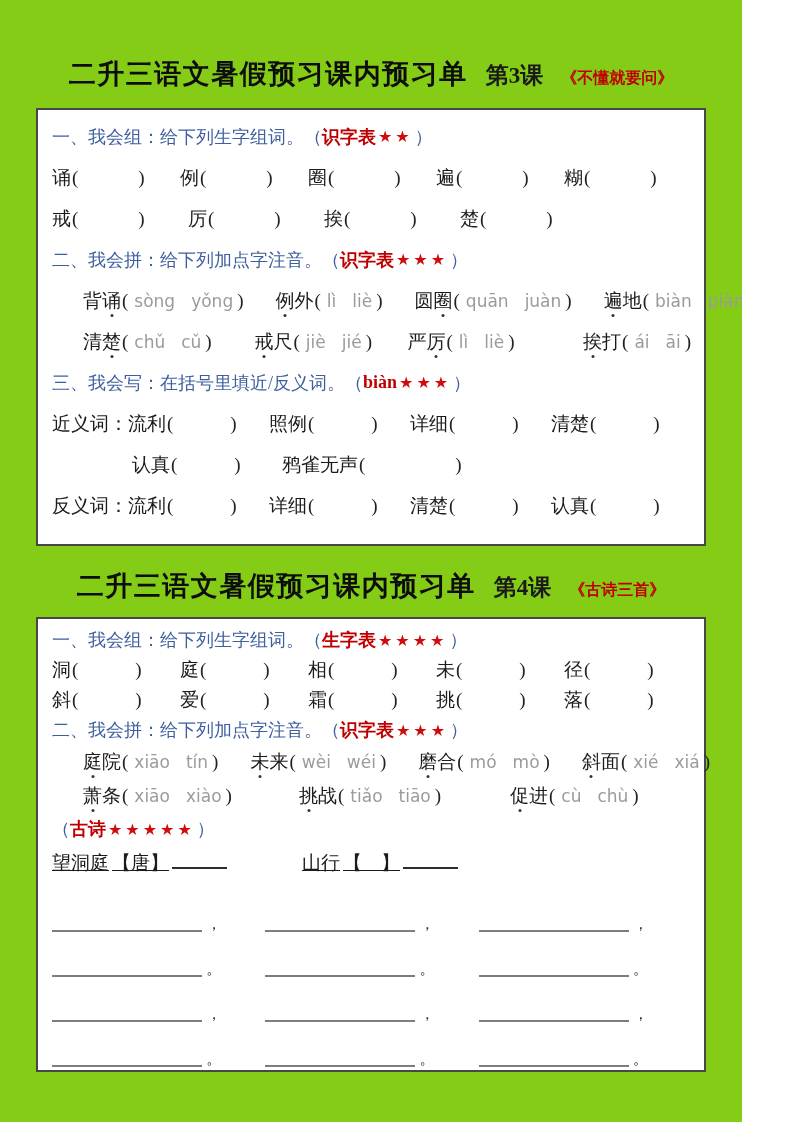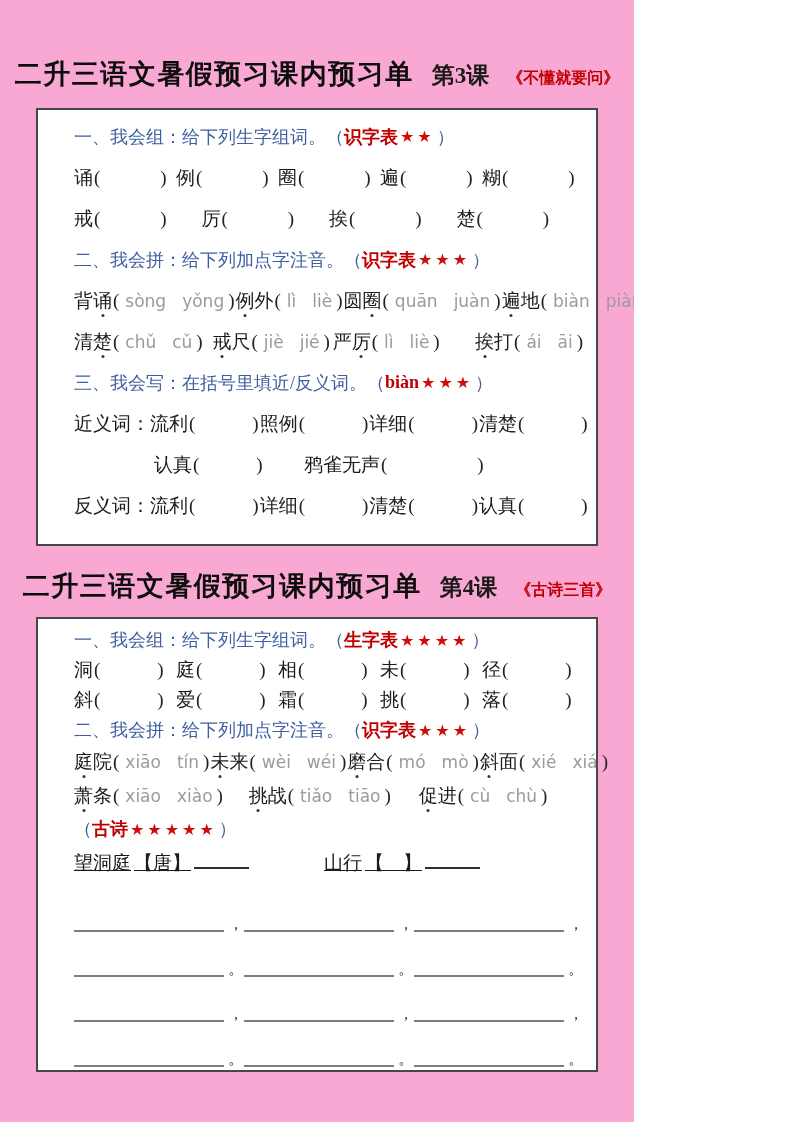--- a/index.html
+++ b/index.html
@@ -1,30 +1,30 @@
 <!DOCTYPE html>
 <html><head>
 <meta charset="utf-8">
 <style>
   html,body { margin:0; padding:0; }
   body {
     width:793px; height:1122px; background:#ffffff;
     font-family:"Liberation Serif","DejaVu Serif",serif;
     color:#1b1b1b;
   }
-  .page { position:relative; width:634px; height:1122px; overflow:hidden; background:#f9a8d4; }
+  .page { position:relative; width:742px; height:1122px; overflow:hidden; background:#84cc16; }
 
   .sheet-title { display:flex; align-items:baseline; justify-content:center; gap:18px; }
   .t1 { padding-top:56px; }
   .t2 { margin-top:22px; }
   .main-title { font-size:27px; font-weight:bold; letter-spacing:1.5px; color:#0d0d0d; }
   .lesson-no { font-size:23px; font-weight:bold; color:#1a1a1a; }
   .lesson-name { font-size:16px; font-weight:bold; color:#c00000; }
 
-  .box { margin:0 36px; border:2px solid #474747; padding:6px 12px 8px 36px; box-sizing:border-box; background:#fff; }
+  .box { margin:0 36px; border:2px solid #474747; padding:6px 12px 8px 14px; box-sizing:border-box; background:#fff; }
   .box1 { margin-top:16px; height:438px; }
   .box2 { margin-top:13px; height:455px; }
 
   .shead { display:flex; align-items:center; font-size:18px; color:#3e5f9f; }
   .tag { color:#c00000; font-weight:bold; }
   .stars { color:#cf0b0b; letter-spacing:3px; margin:0 2px; font-size:16px; }
 
   .row { display:flex; align-items:center; font-size:19px; }
   .h41 { height:41px; }
   .h30 { height:30px; }
@@ -32,21 +32,21 @@
   .h34 { height:34px; }
   .h36 { height:36px;text-decoration:underline; }
 
   .zc { width:136px; white-space:nowrap; }
   .par { margin:0 1px; color:#222; }
   .gap { display:inline-block; }
   .g58 { width:58px; }
   .g55 { width:55px; }
   .g80 { width:88px; }
 
-  .pc { white-space:nowrap; }
+  .pc { white-space:nowrap;margin-left:31px; }
   .w1p .pc:nth-child(1){ width:175px; }
   .w1p .pc:nth-child(2){ width:152px; }
   .w1p .pc:nth-child(3){ width:180px; }
   .w2p .pc:nth-child(1){ width:185px; }
   .w2p .pc:nth-child(2){ width:180px; }
   .w2p .pc:nth-child(3){ width:175px; }
   .py { color:#9b9b9b; font-size:17px; font-family:"DejaVu Sans","Liberation Sans",sans-serif; margin-left:5px; }
   .py2 { margin-left:16px; margin-right:3px; }
   .dot { position:relative; display:inline-block; }
   .dot::after { content:""; position:absolute; left:50%; bottom:-3px; transform:translateX(-50%);

